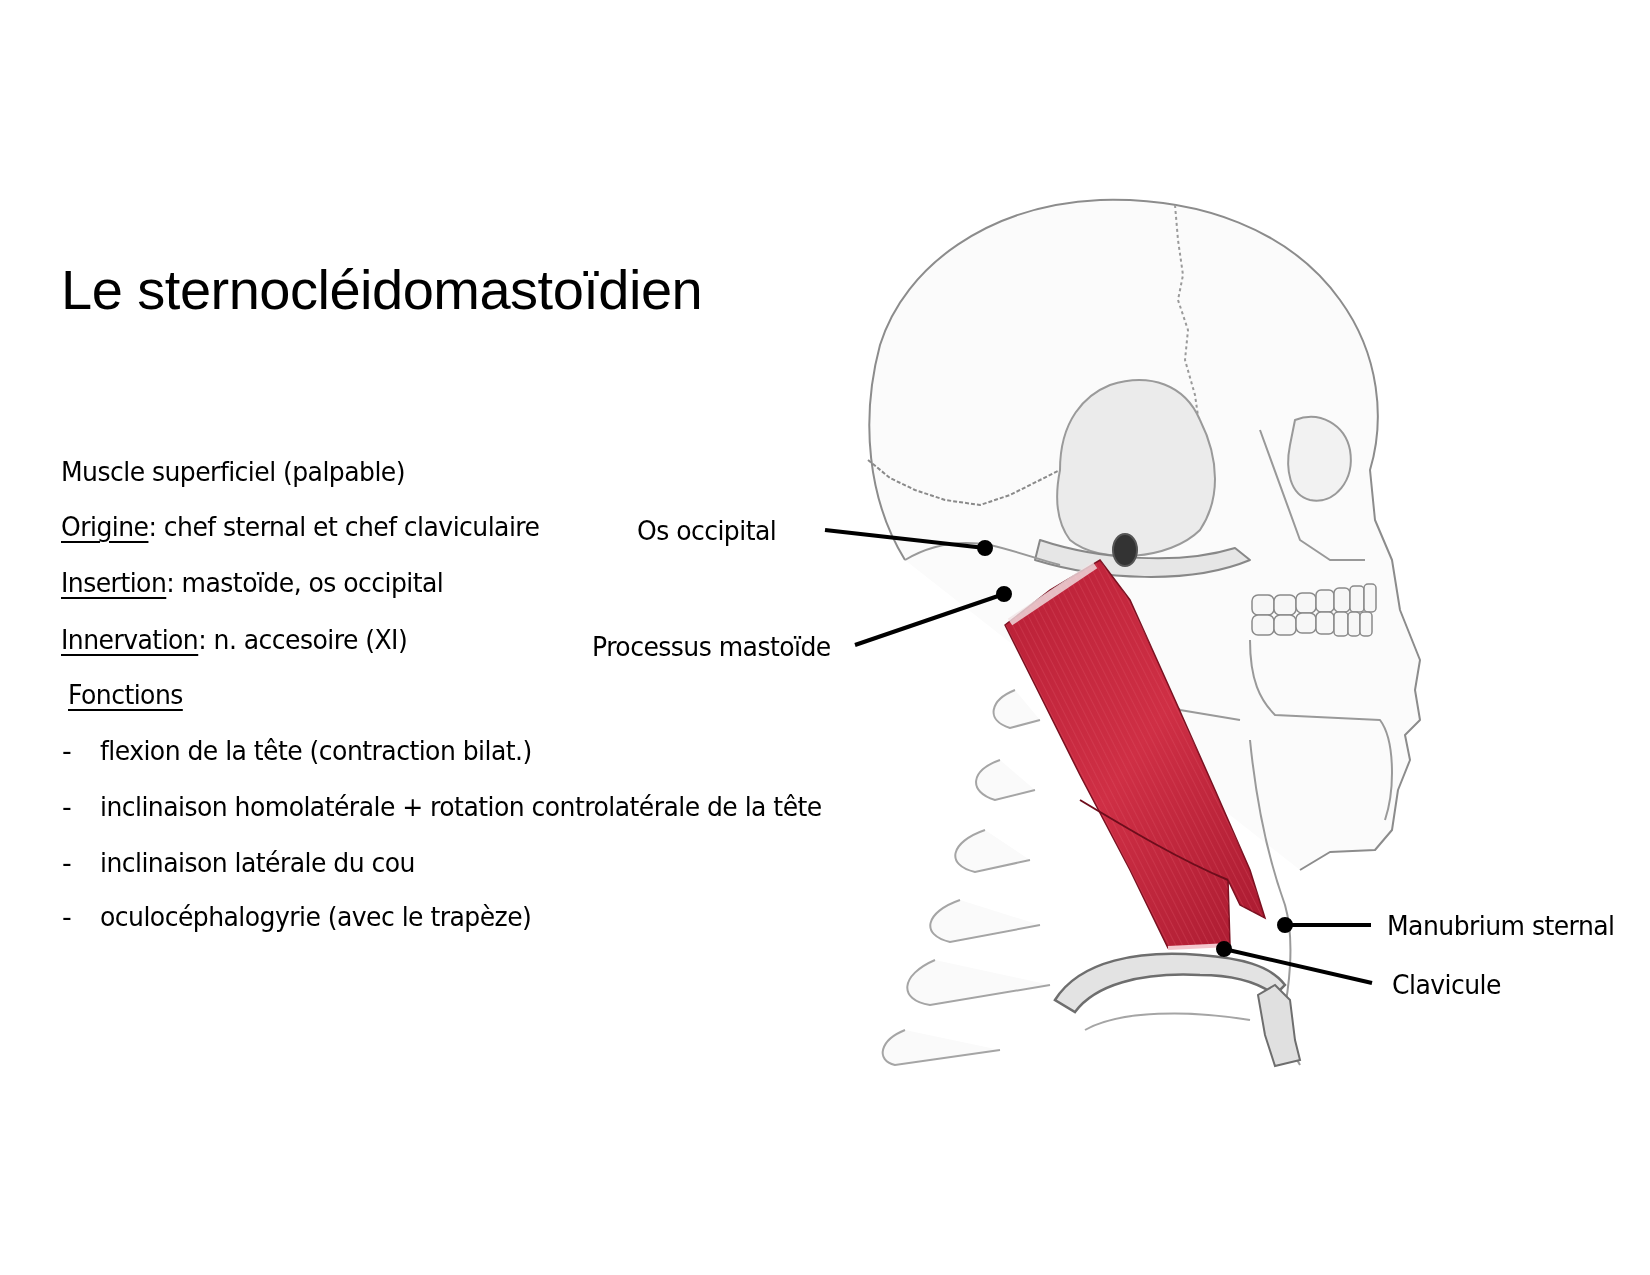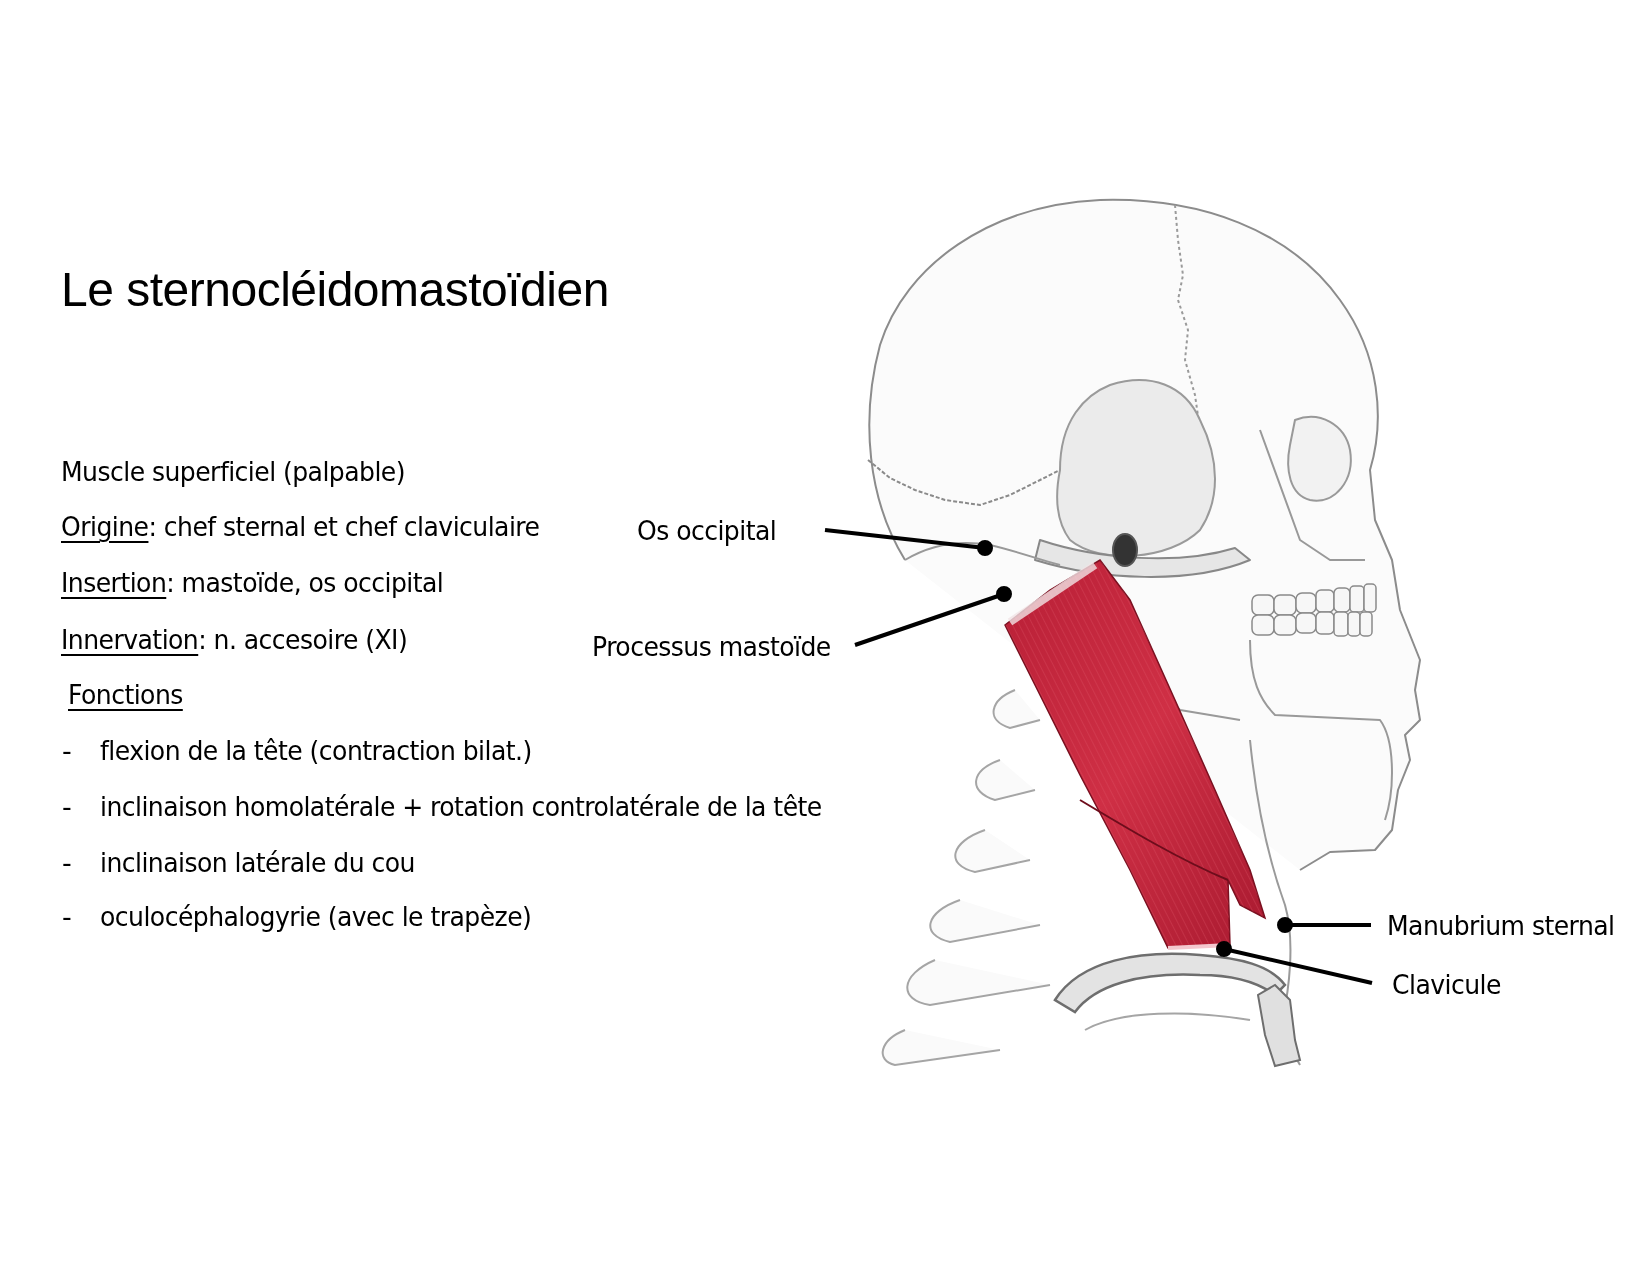--- a/index.html
+++ b/index.html
@@ -1,19 +1,19 @@
 <!DOCTYPE html>
 <html><head>
 <meta charset="utf-8">
 <style>
   html, body { margin: 0; padding: 0; background: #ffffff; }
   body { width: 1650px; height: 1275px; position: relative; overflow: hidden;
          font-family: "Liberation Sans", "DejaVu Sans", sans-serif; color: #000; }
   .slide { position: absolute; left: 0; top: 0; width: 1650px; height: 1275px; background: #fff; }
-  .title { position: absolute; left: 61px; top: 262px; font-size: 48px; line-height: 56px;
+  .title { position: absolute; left: 61px; top: 262px; font-size: 56px; line-height: 56px;
            font-family: "Liberation Sans", sans-serif; letter-spacing: -0.5px; white-space: nowrap; }
   .body-text { position: absolute; left: 61px; font-size: 27px; line-height: 34px;
                font-family: "DejaVu Sans", sans-serif; letter-spacing: -0.6px; white-space: nowrap; transform: scaleX(0.93); transform-origin: left center; }
   .u { text-decoration: underline; text-decoration-thickness: 2px; text-underline-offset: 5px; }
   .bullet-dash { position: absolute; left: 62px; font-size: 27px; line-height: 34px; font-family: "DejaVu Sans", sans-serif; }
   .bullet-text { position: absolute; left: 100px; font-size: 27px; line-height: 34px;
                  font-family: "DejaVu Sans", sans-serif; letter-spacing: -0.6px; white-space: nowrap; transform: scaleX(0.93); transform-origin: left center; }
   .illus { position: absolute; left: 0; top: 0; width: 1650px; height: 1275px; }
   .label { position: absolute; font-size: 27px; line-height: 34px; font-family: "DejaVu Sans", sans-serif;
            letter-spacing: -0.6px; white-space: nowrap; transform: scaleX(0.93); transform-origin: left center; }

